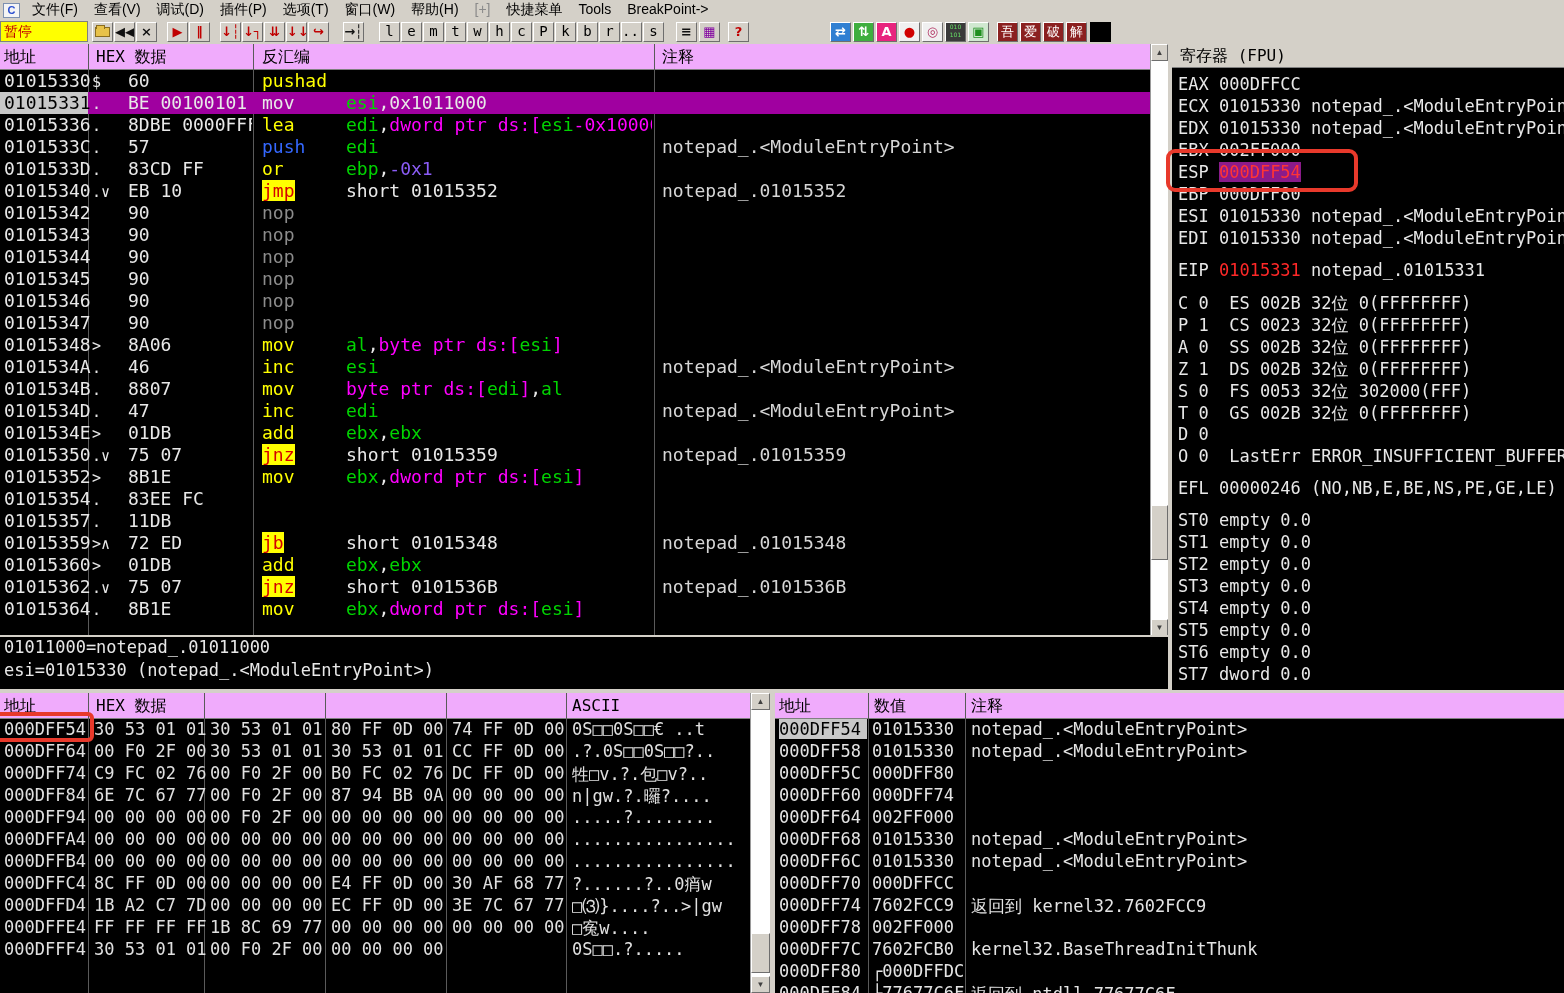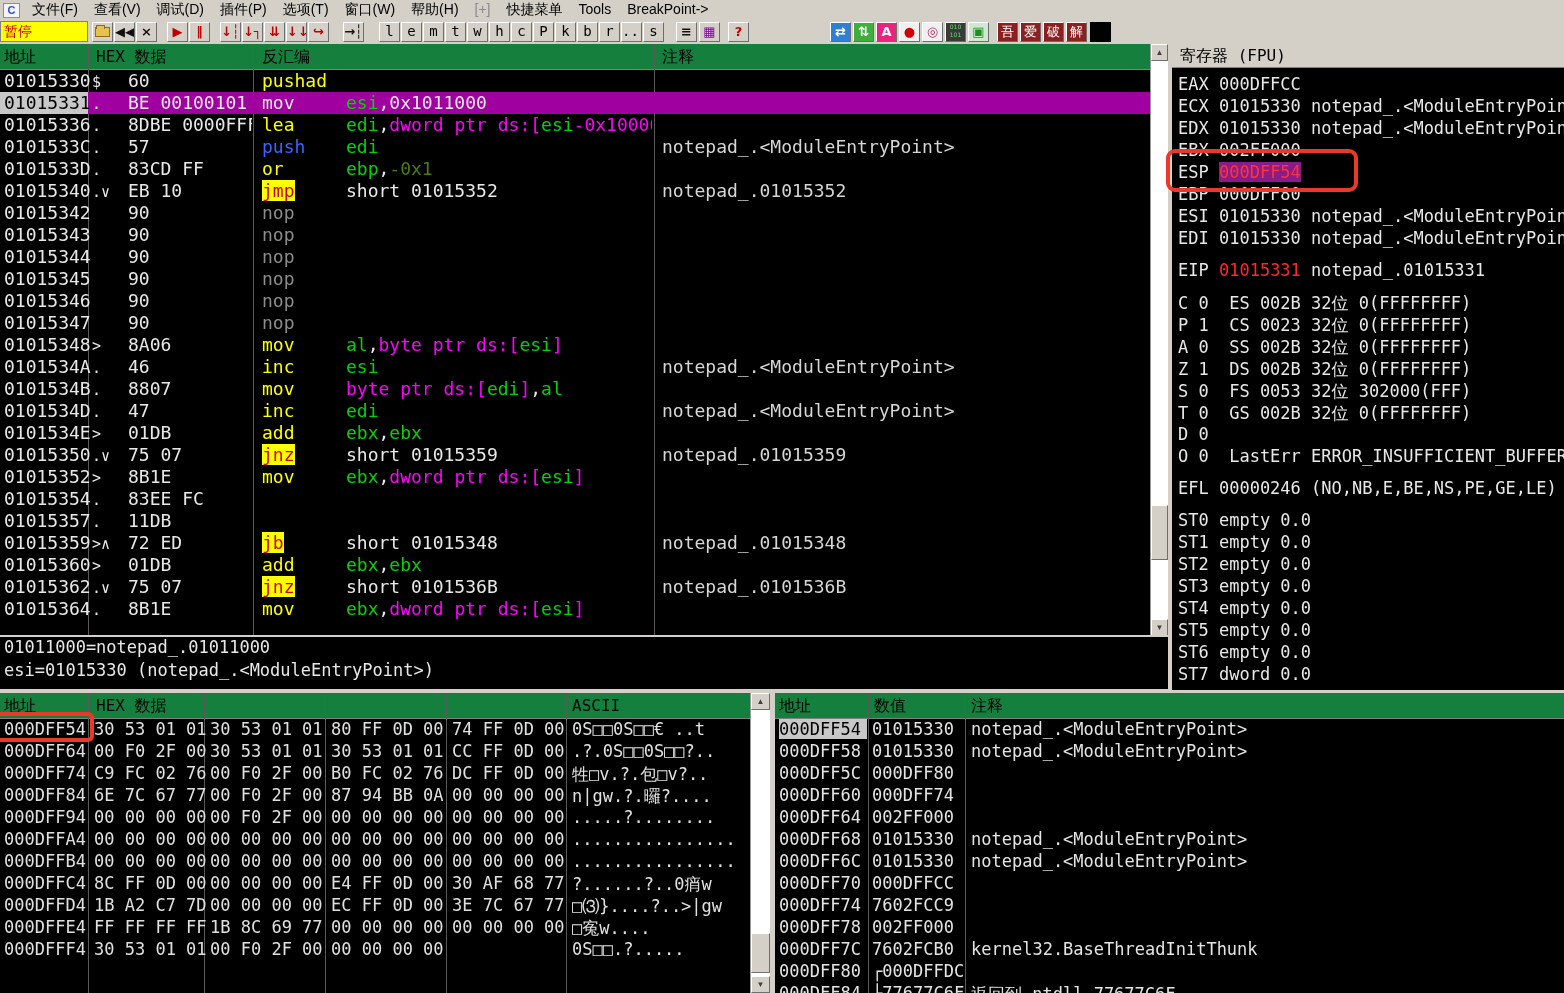--- a/index.html
+++ b/index.html
@@ -38,31 +38,31 @@
   .tbtn.green-glyph { background:#d0e8d0; color:#1e8f1e; }
   .tbtn.cn { background:#8b2020; color:#fff; font-size:13px; line-height:17px; }
   .tbtn.blackbox { background:#000; border-color:#000; }
   .folder-shape { width:15px; height:10px; margin:4px auto 0; background:#e8c24a; border:1px solid #8a6d1f;
                   position:relative; }
   .folder-shape:before { content:""; position:absolute; left:0; top:-3px; width:7px; height:3px;
                          background:#e8c24a; border:1px solid #8a6d1f; border-bottom:none; }
 
   
   .pane { position:absolute; background:#000; overflow:hidden; }
-  .pane-header { position:absolute; left:0; top:0; right:0; height:26px; background:#15803d;
+  .pane-header { position:absolute; left:0; top:0; right:0; height:26px; background:#f0abfc;
                  border-bottom:1px solid #808080; color:#000; font-size:16px; }
   .ph-label { position:absolute; top:3px; white-space:nowrap; }
   .vsep { position:absolute; top:0; bottom:0; width:1px; background:#5a5a5a; }
 
   
   .tk-w  { color:#e8e8e8; }
   .tk-g  { color:#00d400; }
   .tk-y  { color:#ffff00; }
   .tk-m  { color:#ff00ff; }
-  .tk-o  { color:#4d7c0f; }
+  .tk-o  { color:#8b5cf6; }
   .tk-gr { color:#8c8c8c; }
   .tk-b  { color:#3468ff; }
   .tk-jy { color:#d40000; background:#ffff00; }
   .tk-r  { color:#ff2828; }
   .tk-esp{ color:#ff3434; background:#8a1b8a; }
 
   
   #disasm { left:0; top:44px; width:1150px; height:592px; }
   #disasm-rows { position:absolute; left:0; top:26px; right:0; bottom:0; overflow:hidden; }
   .drow { position:relative; height:22px; font-size:18px; white-space:nowrap; }
@@ -553,20 +553,21 @@
         <span class="st-cm">notepad_.&lt;ModuleEntryPoint&gt;</span>
       </div>
       <div class="strow">
         <span class="st-addr">000DFF70</span>
         <span class="st-val">000DFFCC</span>
         <span class="st-cm"></span>
       </div>
       <div class="strow">
         <span class="st-addr">000DFF74</span>
         <span class="st-val">7602FCC9</span>
+        <span class="st-cm">返回到 kernel32.7602FCC9</span>
       </div>
       <div class="strow">
         <span class="st-addr">000DFF78</span>
         <span class="st-val">002FF000</span>
         <span class="st-cm"></span>
       </div>
       <div class="strow">
         <span class="st-addr">000DFF7C</span>
         <span class="st-val">7602FCB0</span>
         <span class="st-cm">kernel32.BaseThreadInitThunk</span>

